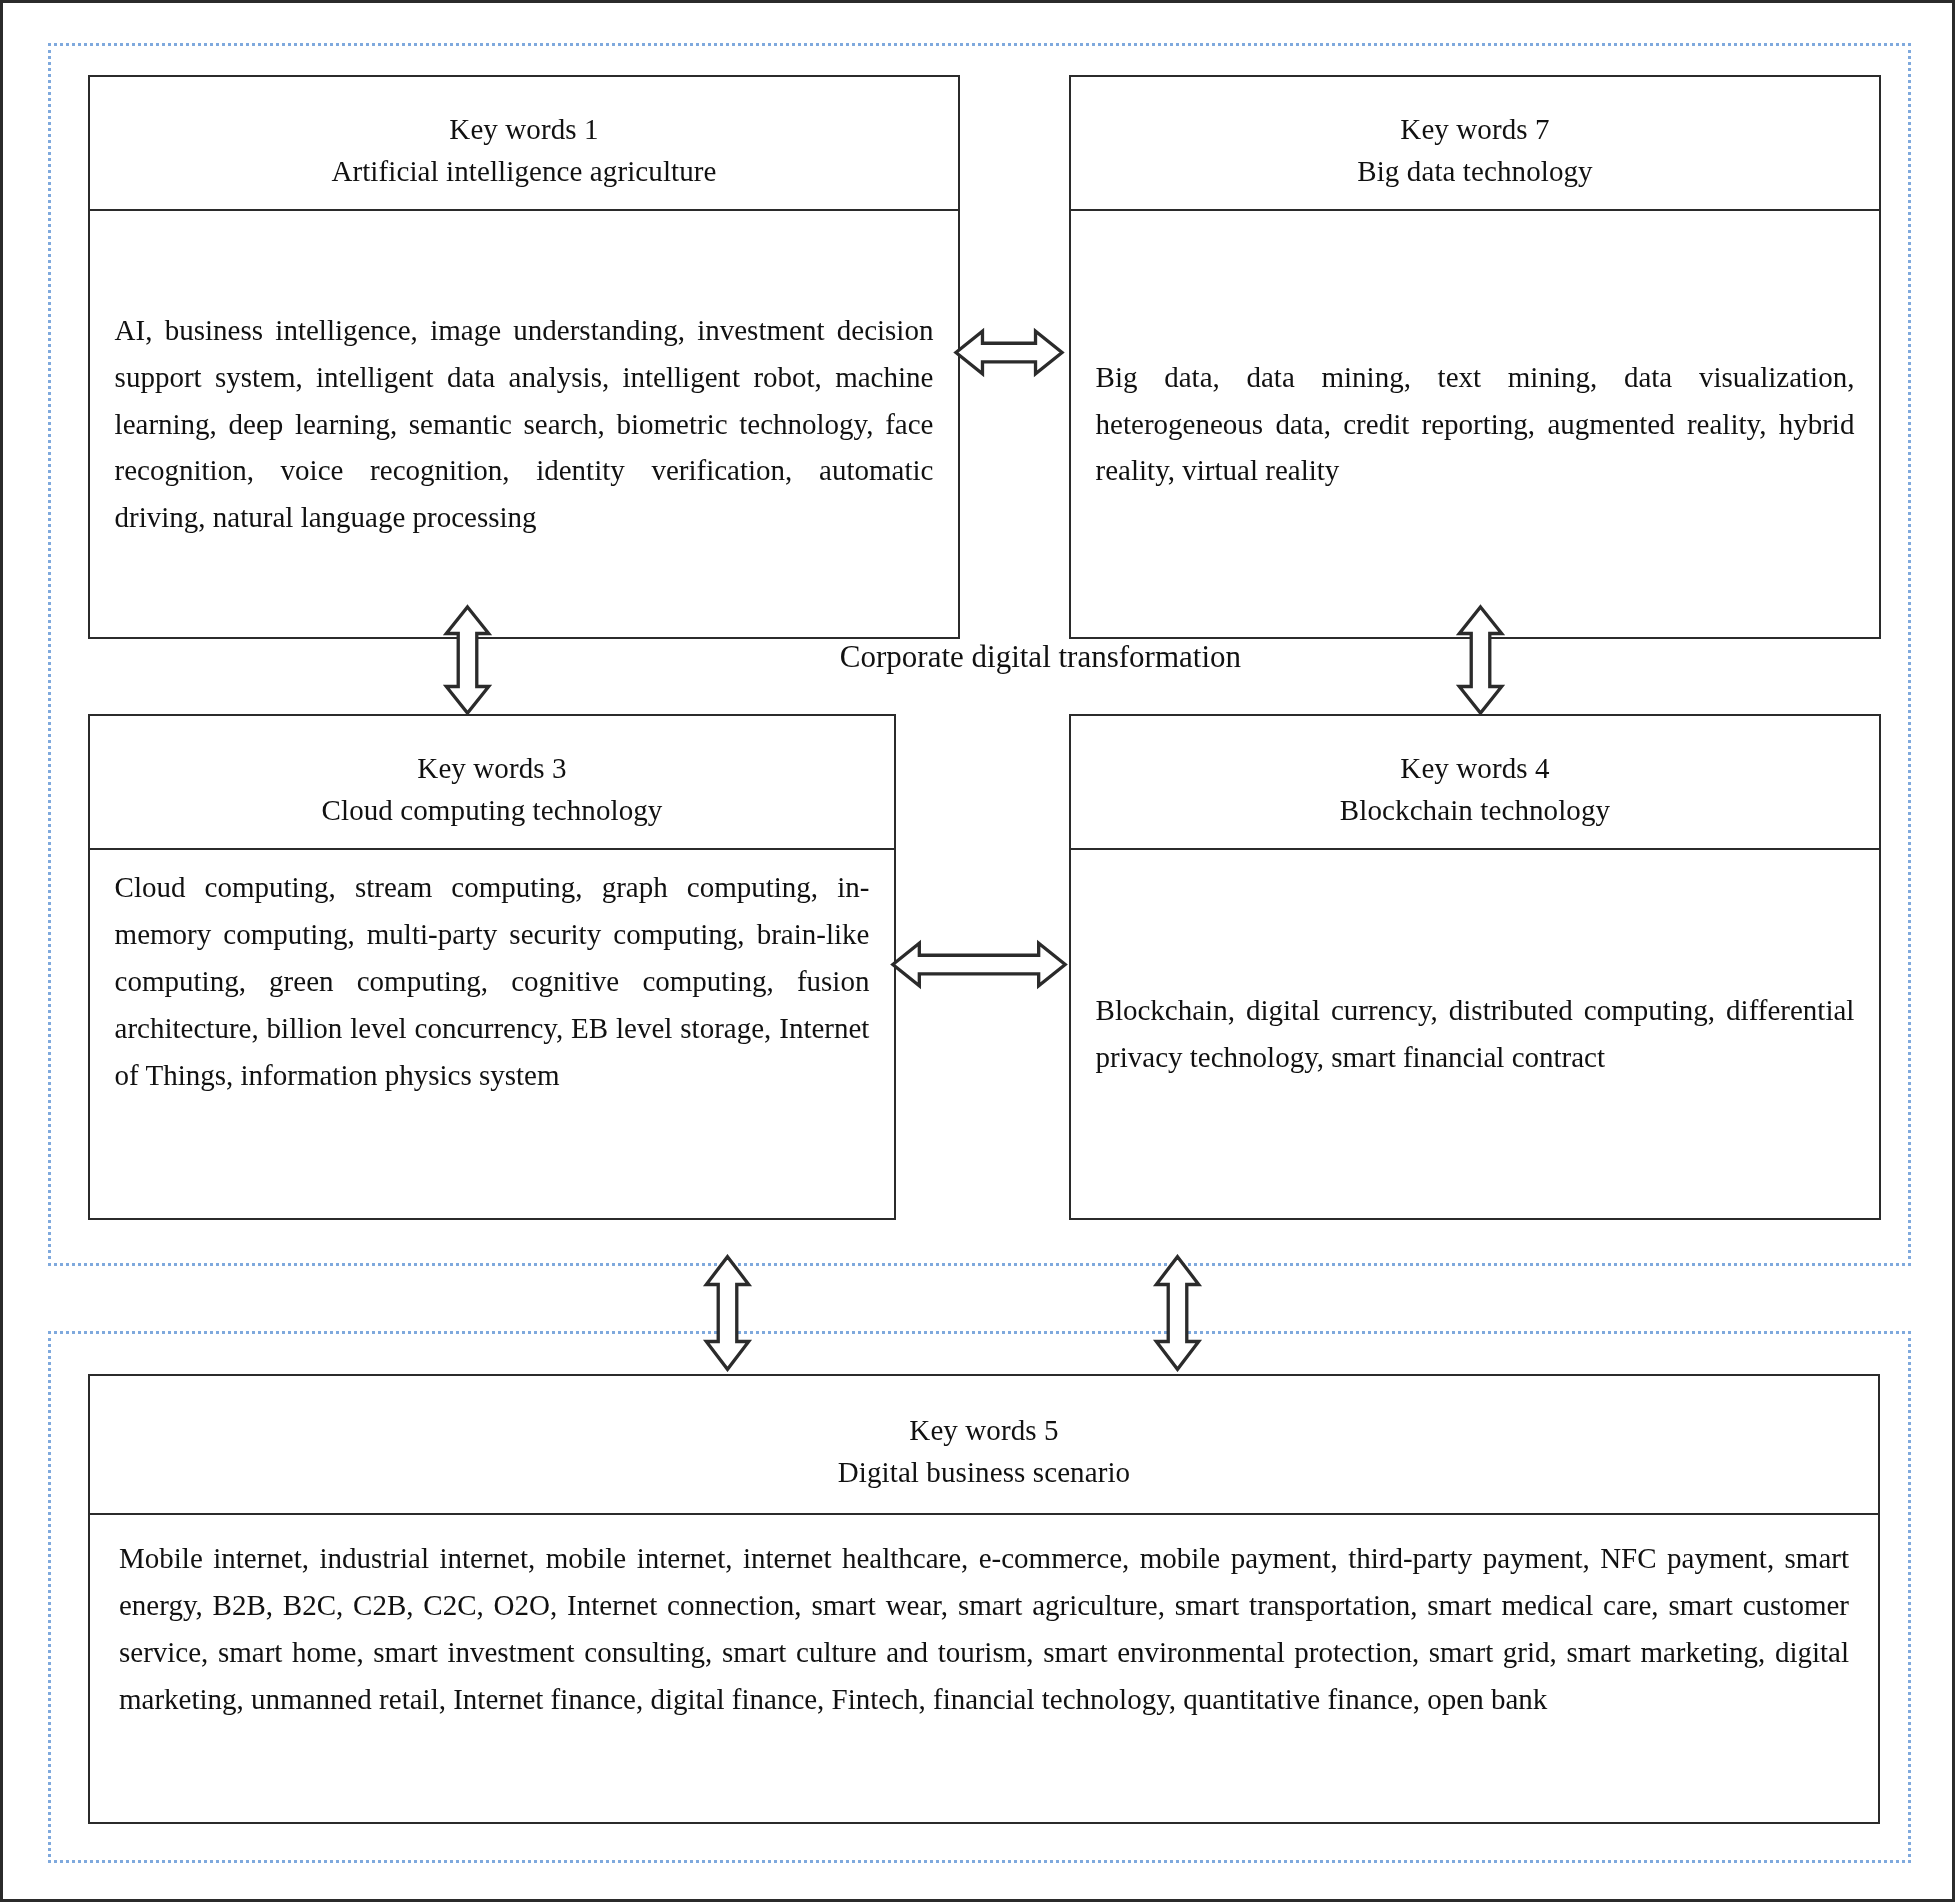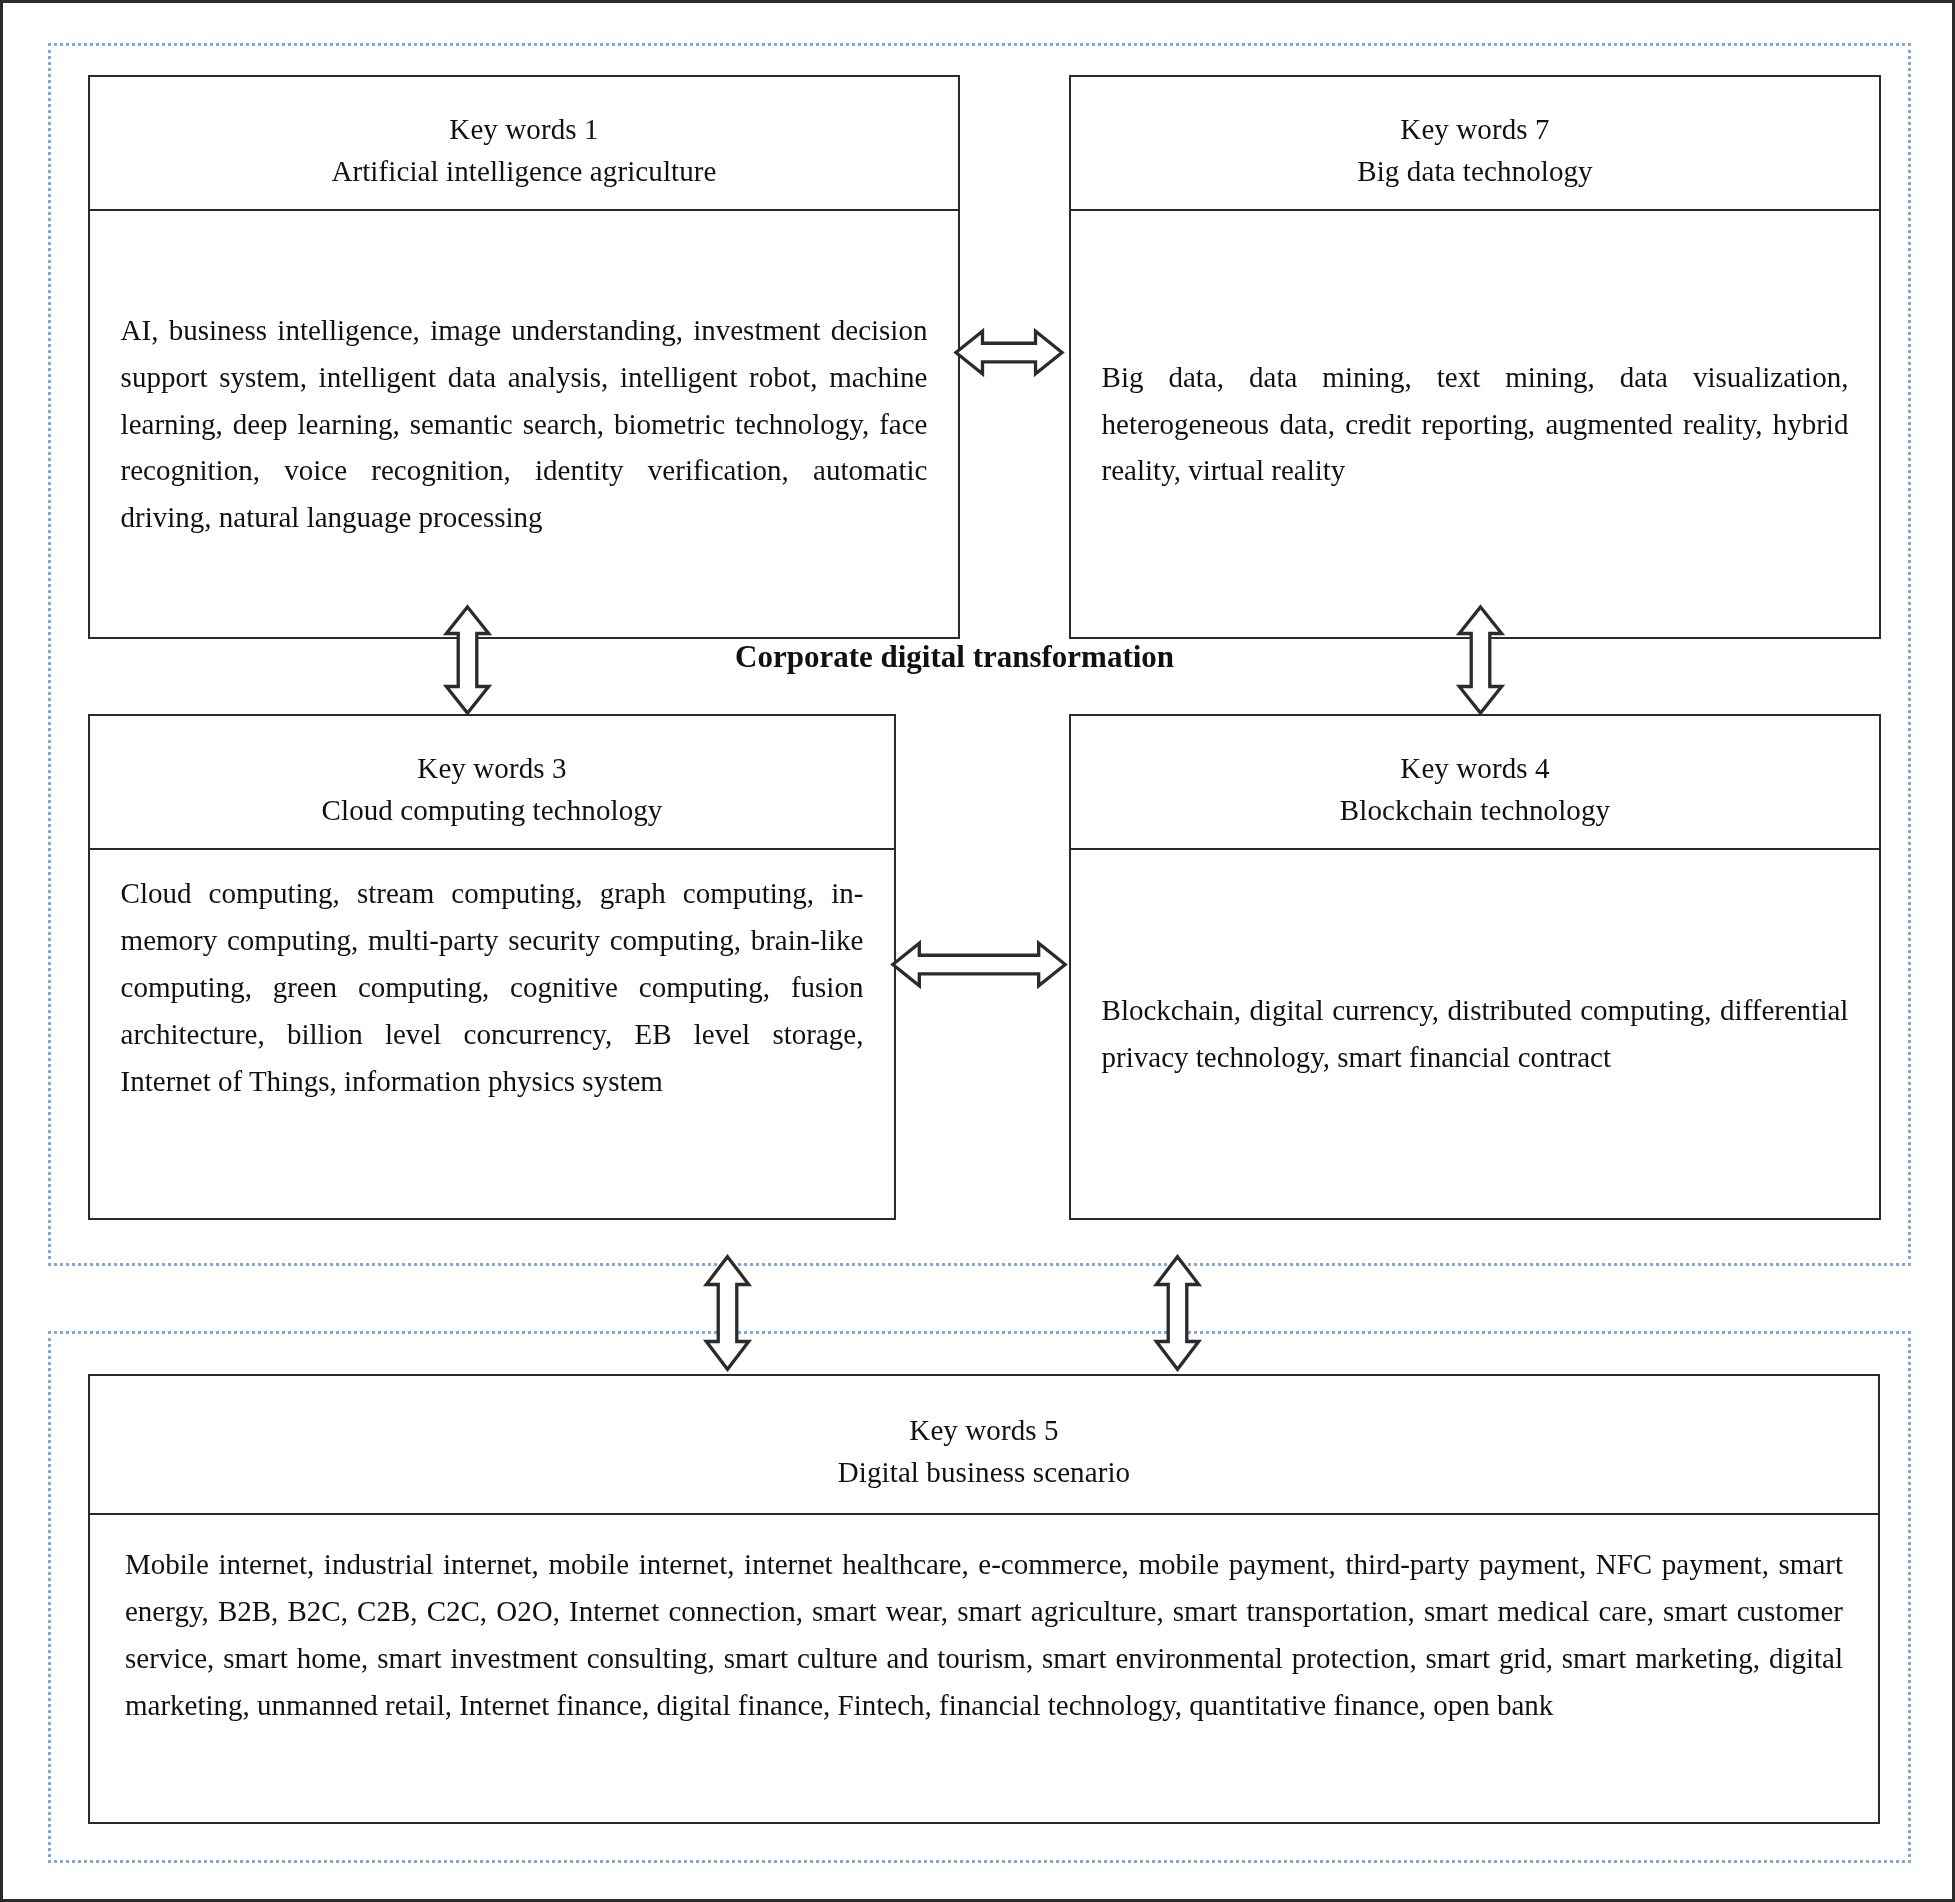--- a/index.html
+++ b/index.html
@@ -69,21 +69,21 @@
     white-space: nowrap;
   }
   .kbox-body {
     flex: 1 1 auto;
     display: flex;
     align-items: center;
     padding: 12px 22.6px;
     box-sizing: border-box;
   }
   .kbox-body p {
-    margin: 8px;
+    margin: 2px;
     width: 100%;
     font-size: 29px;
     line-height: 1.62;
     text-align: justify;
     text-align-last: left;
     -moz-text-align-last: left;
     hyphens: none;
   }
   .kbox-body.top-aligned {
     align-items: flex-start;
@@ -99,25 +99,24 @@
   #kbox-5 .kbox-head { padding: 17.3px 6.7px 20px 6.7px; }
   #kbox-5 .kbox-body { align-items: flex-start; padding: 17.3px 27px; }
   #kbox-5 .kbox-body p { text-align: justify; }
 
   
   #center-label {
     position: absolute;
     left: 732px;
     top: 635px;
     width: 506px;
-    text-align: left;
+    text-align: right;
     font-size: 31px;
     line-height: 1.2;
     white-space: nowrap;
-    font-weight: bold;
   }
 
   
   .arrow {
     position: absolute;
   }
   .arrow svg { display: block; }
 
   #arrow-h-top    { left: 950px; top: 319px;  }
   #arrow-h-mid    { left: 887px; top: 931px; }

